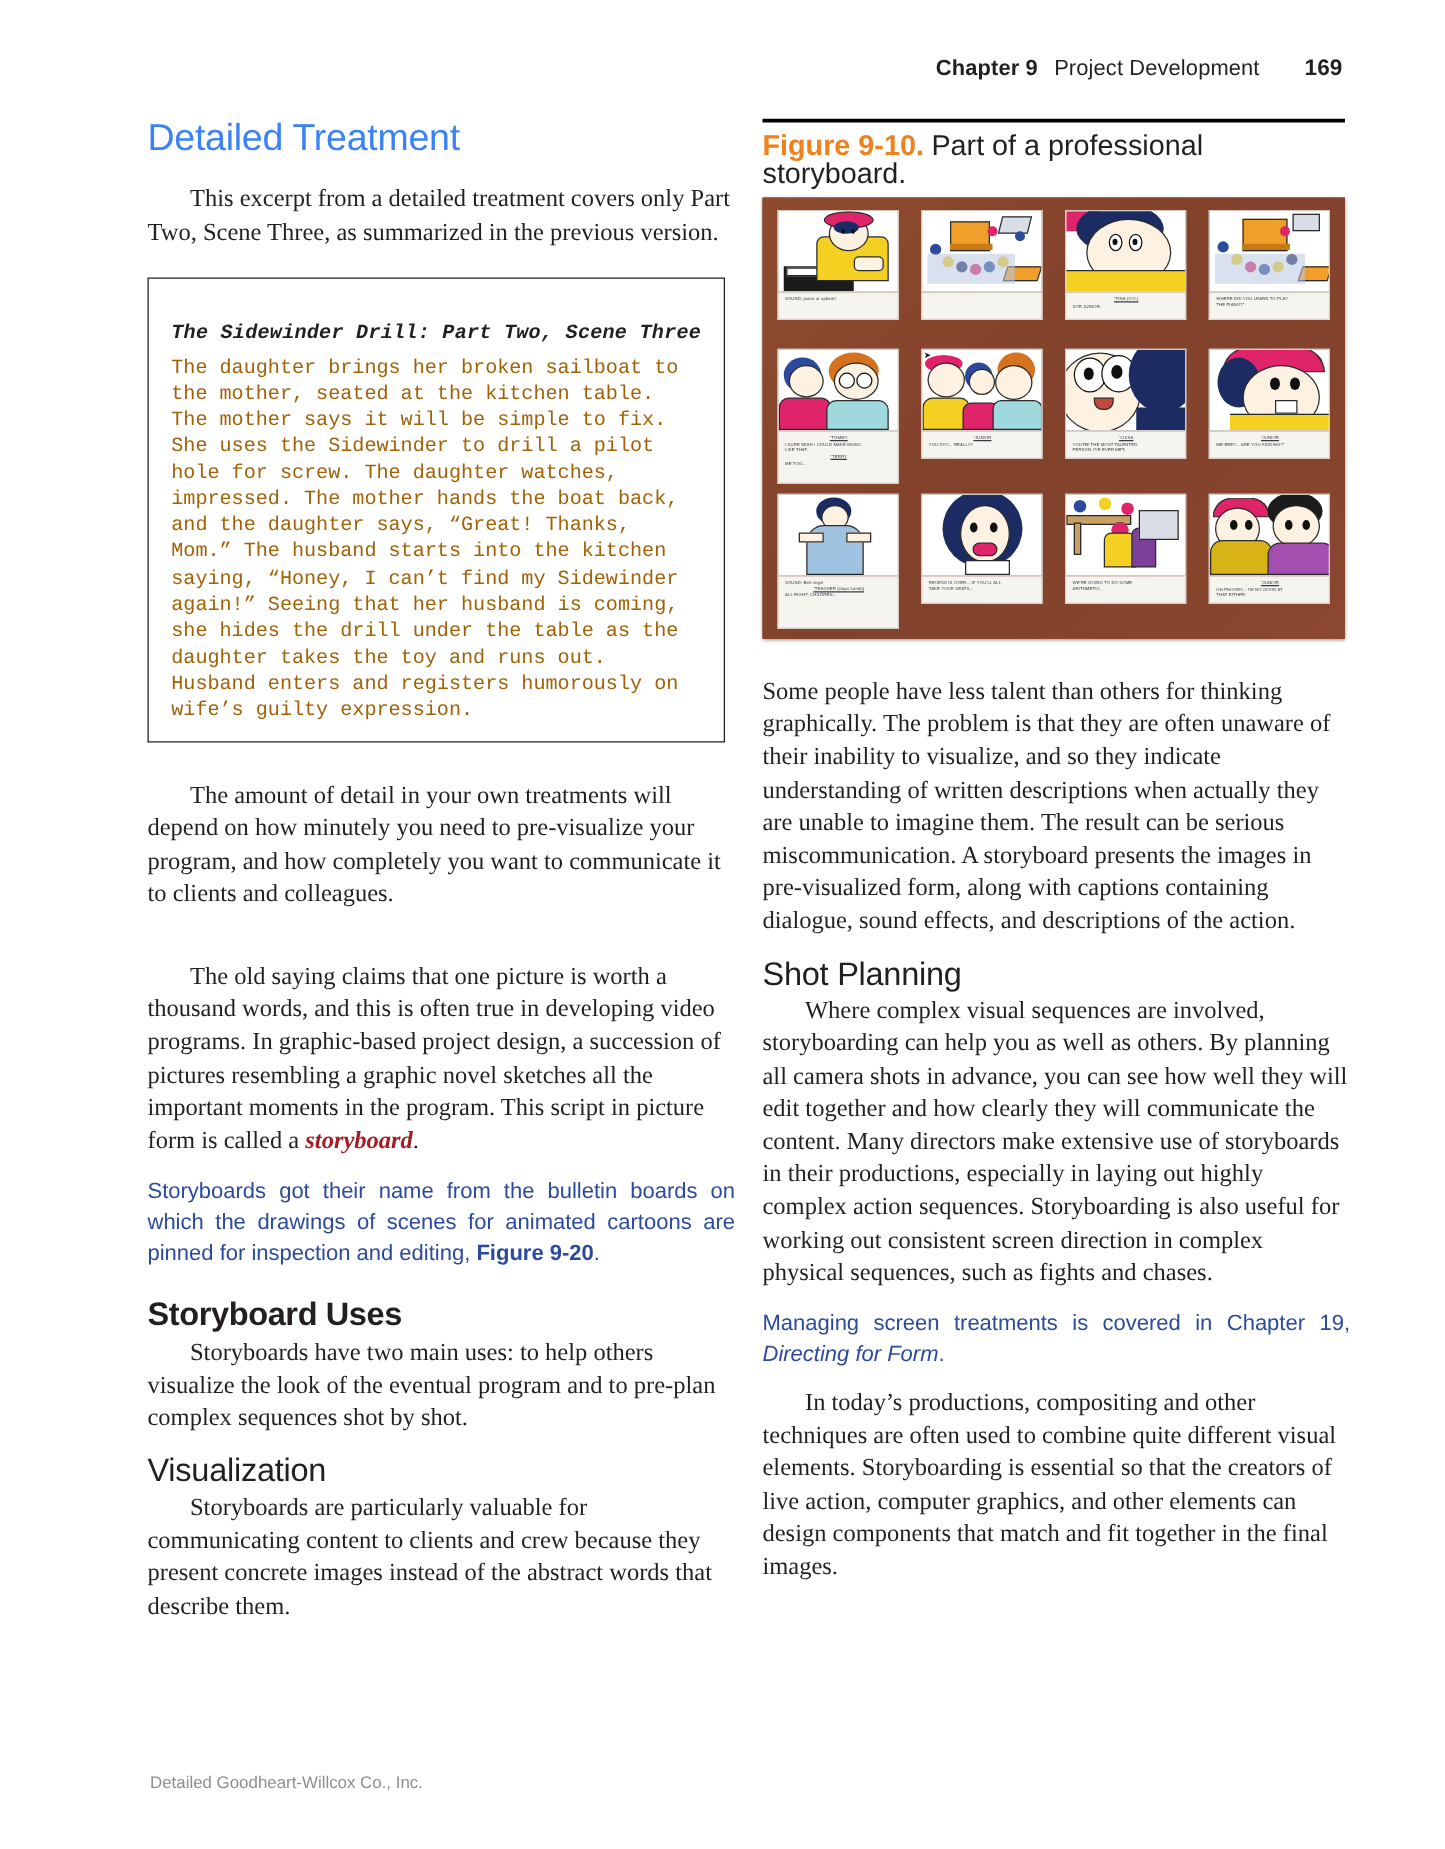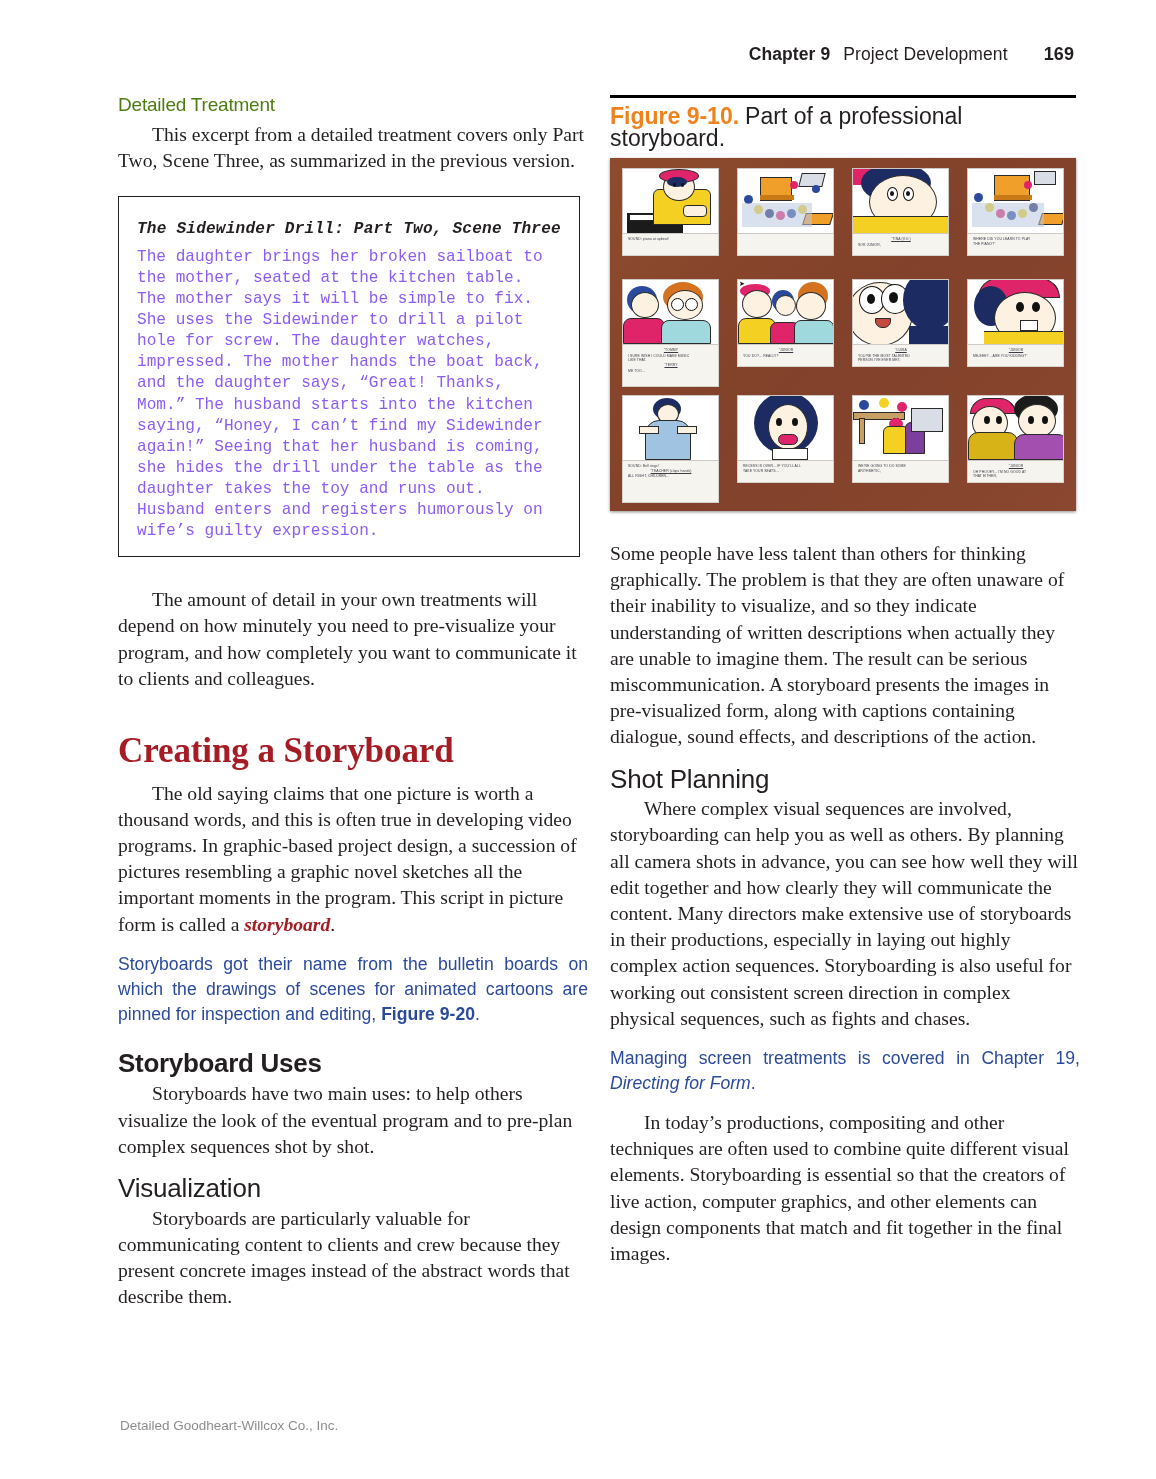--- a/index.html
+++ b/index.html
@@ -38,24 +38,24 @@
     top: 95px;
     width: 470px;
   }
   .col-left  { left: 118px; }
   .col-right { left: 610px; }
 
   
   h2.sec-a {
     font-family: "Liberation Sans", sans-serif;
     font-weight: normal;
-    font-size: 19px;
+    font-size: 30px;
     line-height: 1.08;
-    color: #4d7c0f;
-    margin: 0 0 6px 0;
+    color: #3b82f6;
+    margin: 0 0 20px 0;
     letter-spacing: -0.2px;
   }
   h2.red-head {
     font-family: "Liberation Serif", serif;
     font-weight: bold;
     font-size: 35px;
     line-height: 1.1;
     color: #a51c24;
     margin: 0 0 10px 0;
     letter-spacing: -0.1px;
@@ -110,42 +110,42 @@
     margin: 0;
     text-align: justify;
     text-indent: 0;
   }
   p.note b { font-weight: bold; }
   p.note i { font-style: italic; }
 
   
   .treat-box {
     border: 1px solid #231f20;
-    padding: 21px 18px 14px 18px;
+    padding: 32px 18px 14px 18px;
     margin: 0;
     background: #ffffff;
     box-sizing: border-box;
     width: 462px;
   }
   .treat-title {
     font-family: "Liberation Mono", monospace;
     font-weight: bold;
     font-style: italic;
     font-size: 16.1px;
     line-height: 22px;
     margin: 0 0 7px 0;
     color: #231f20;
     letter-spacing: 0.2px;
   }
   .treat-body {
     font-family: "Liberation Mono", monospace;
     font-size: 16.1px;
     line-height: 21.1px;
     margin: 0;
-    color: #8b5cf6;
+    color: #a16207;
     white-space: pre-wrap;
   }
 
   
   .fig-rule {
     border-top: 3px solid #000000;
     margin: 0 0 7px 0;
     width: 466px;
   }
   .fig-caption {
@@ -277,21 +277,20 @@
     <div class="treat-title">The Sidewinder Drill: Part Two, Scene Three</div>
     <div class="treat-body">The daughter brings her broken sailboat to the mother, seated at the kitchen table. The mother says it will be simple to fix. She uses the Sidewinder to drill a pilot hole for screw. The daughter watches, impressed. The mother hands the boat back, and the daughter says, “Great! Thanks, Mom.” The husband starts into the kitchen saying, “Honey, I can’t find my Sidewinder again!” Seeing that her husband is coming, she hides the drill under the table as the daughter takes the toy and runs out. Husband enters and registers humorously on wife’s guilty expression.</div>
   </div>
 
   <div class="spacer-lg"></div>
 
   <p class="body">The amount of detail in your own treatments will depend on how minutely you need to pre-visualize your program, and how completely you want to communicate it to clients and colleagues.</p>
 
   <div class="spacer-xl"></div>
 
-  <h2 class="red-head">Creating a Storyboard</h2>
 
   <p class="body"><span>The old saying claims that one picture is worth a thousand words, and this is often true in developing video programs. In graphic-based project design, a succession of pictures resembling a graphic novel sketches all the important moments in the program. This script in picture form is called a </span><em class="term">storyboard</em><span>.</span></p>
 
   <div class="spacer-sm"></div>
 
   <p class="note"><span>Storyboards got their name from the bulletin boards on which the drawings of scenes for animated cartoons are pinned for inspection and editing, </span><b>Figure 9-20</b><span>.</span></p>
 
   <div class="spacer-md"></div>
 
   <h3 class="sec-b">Storyboard Uses</h3>

